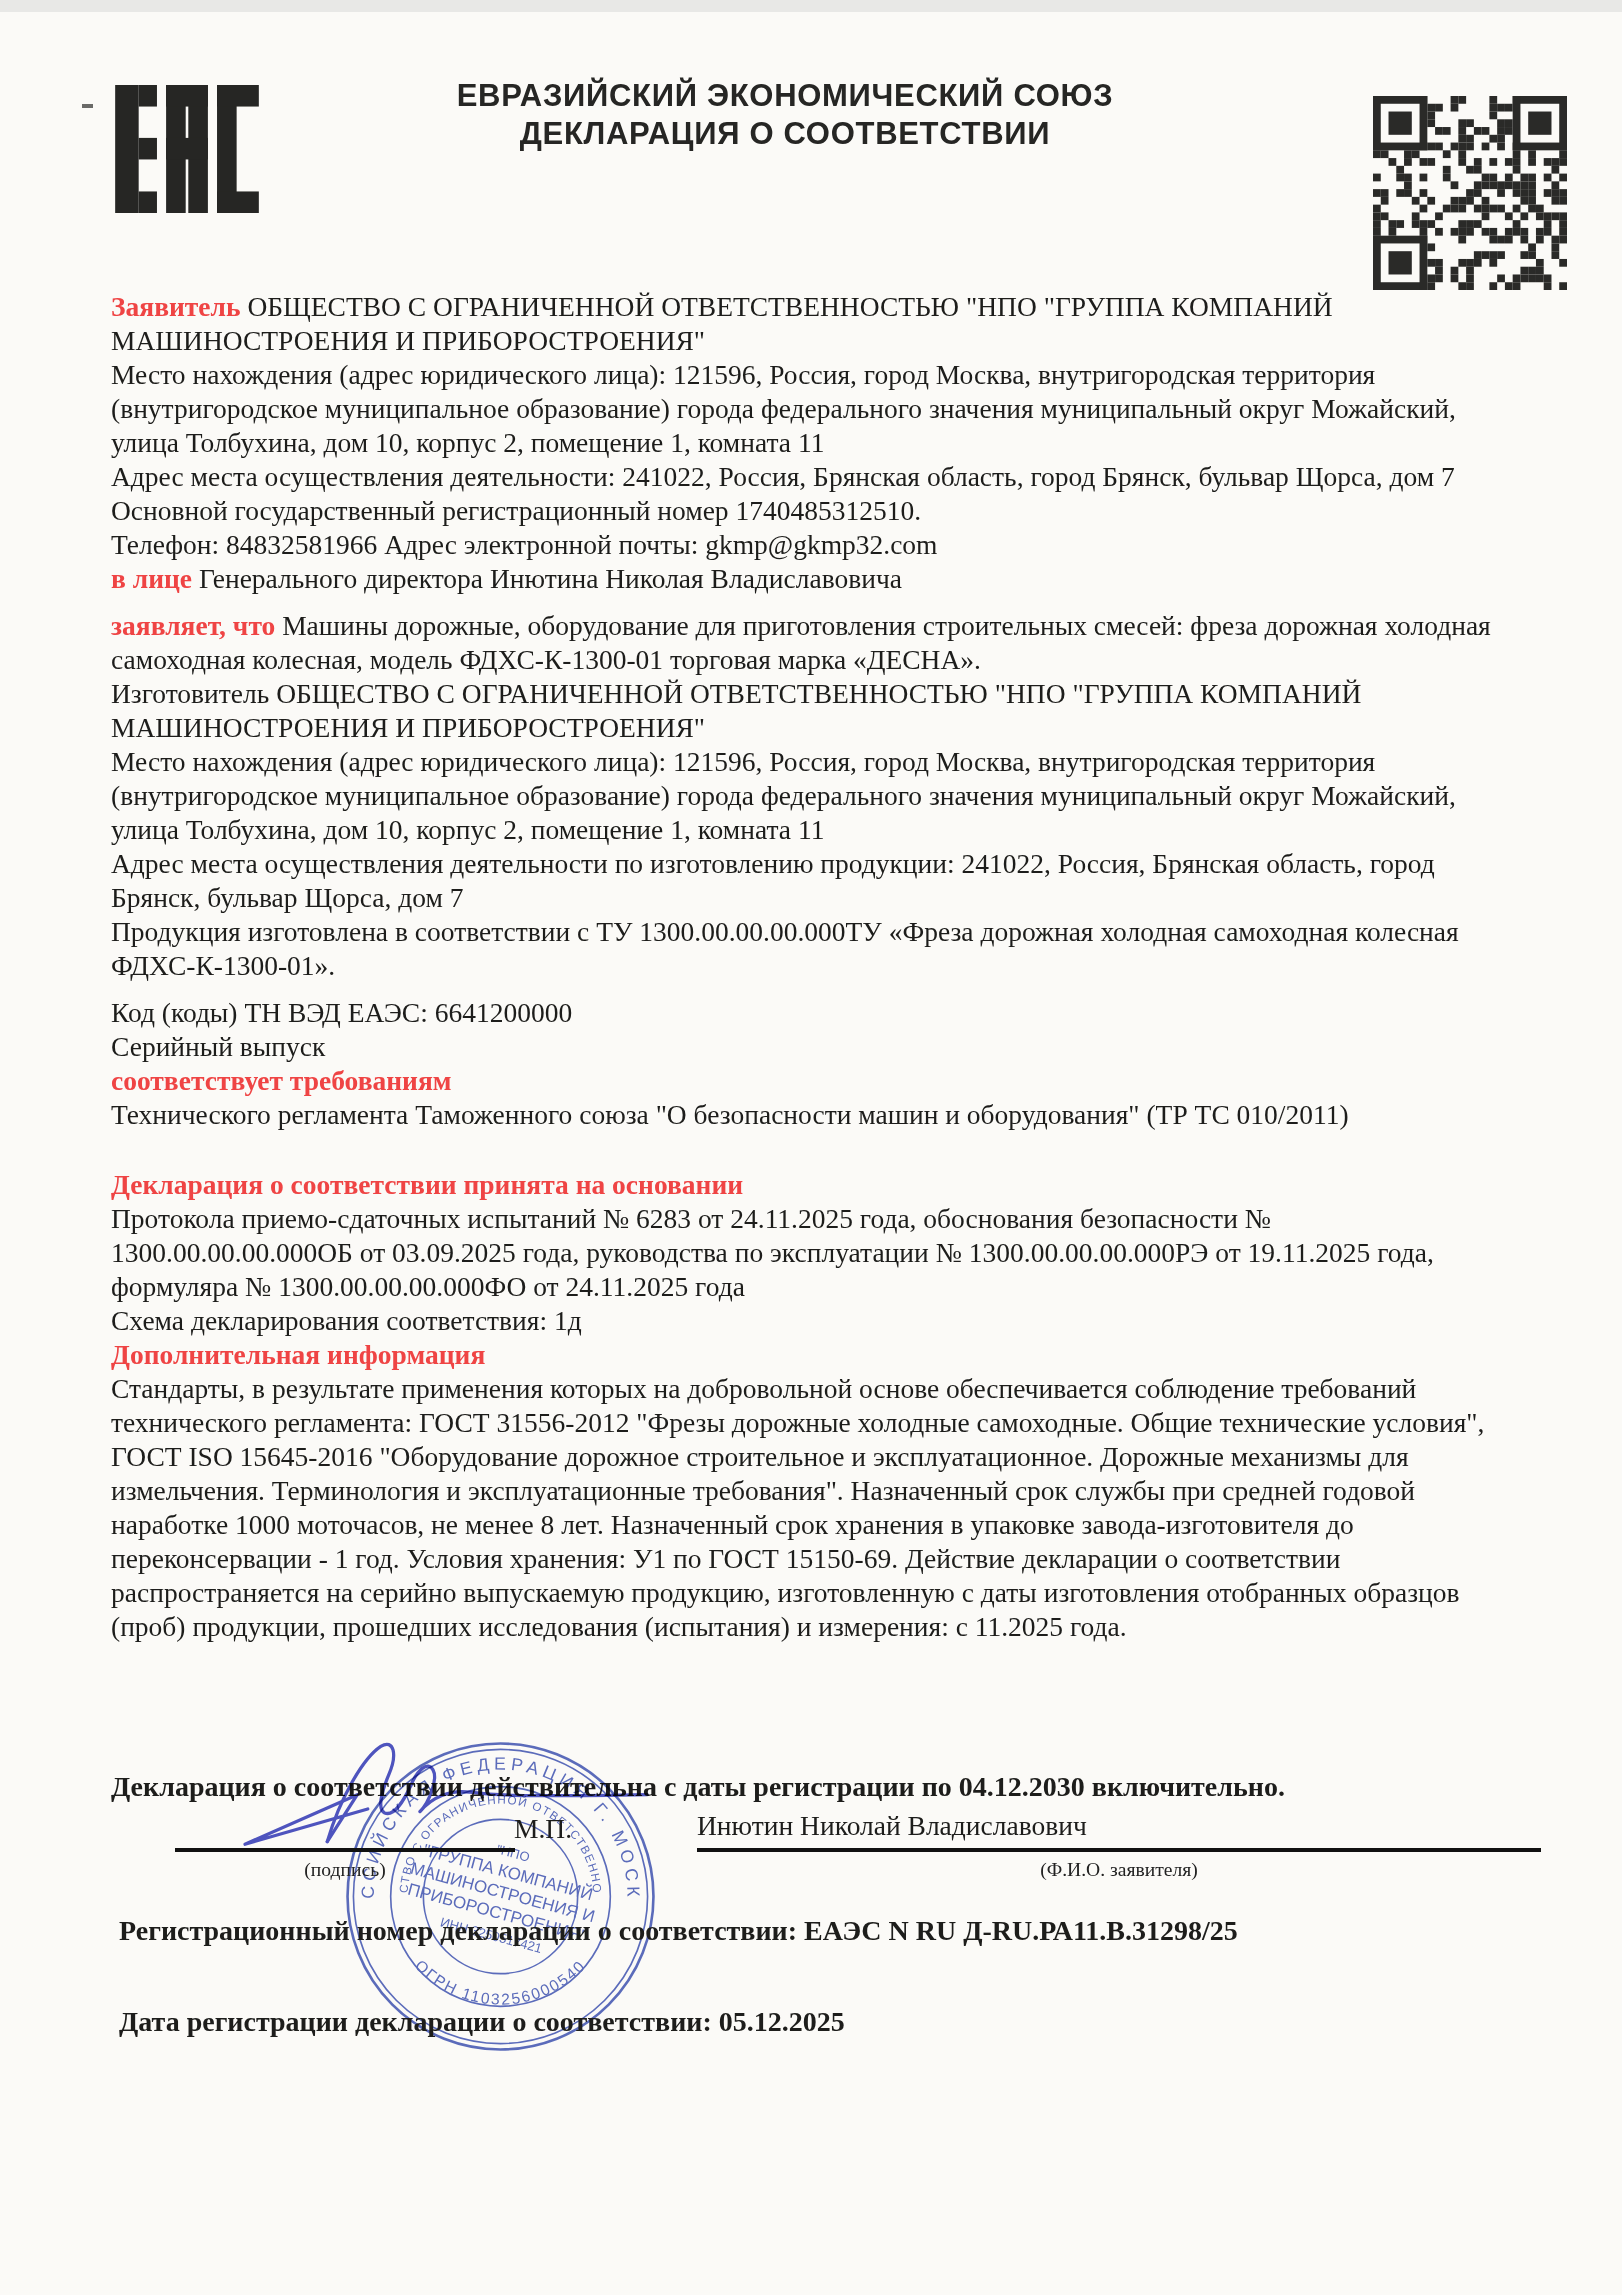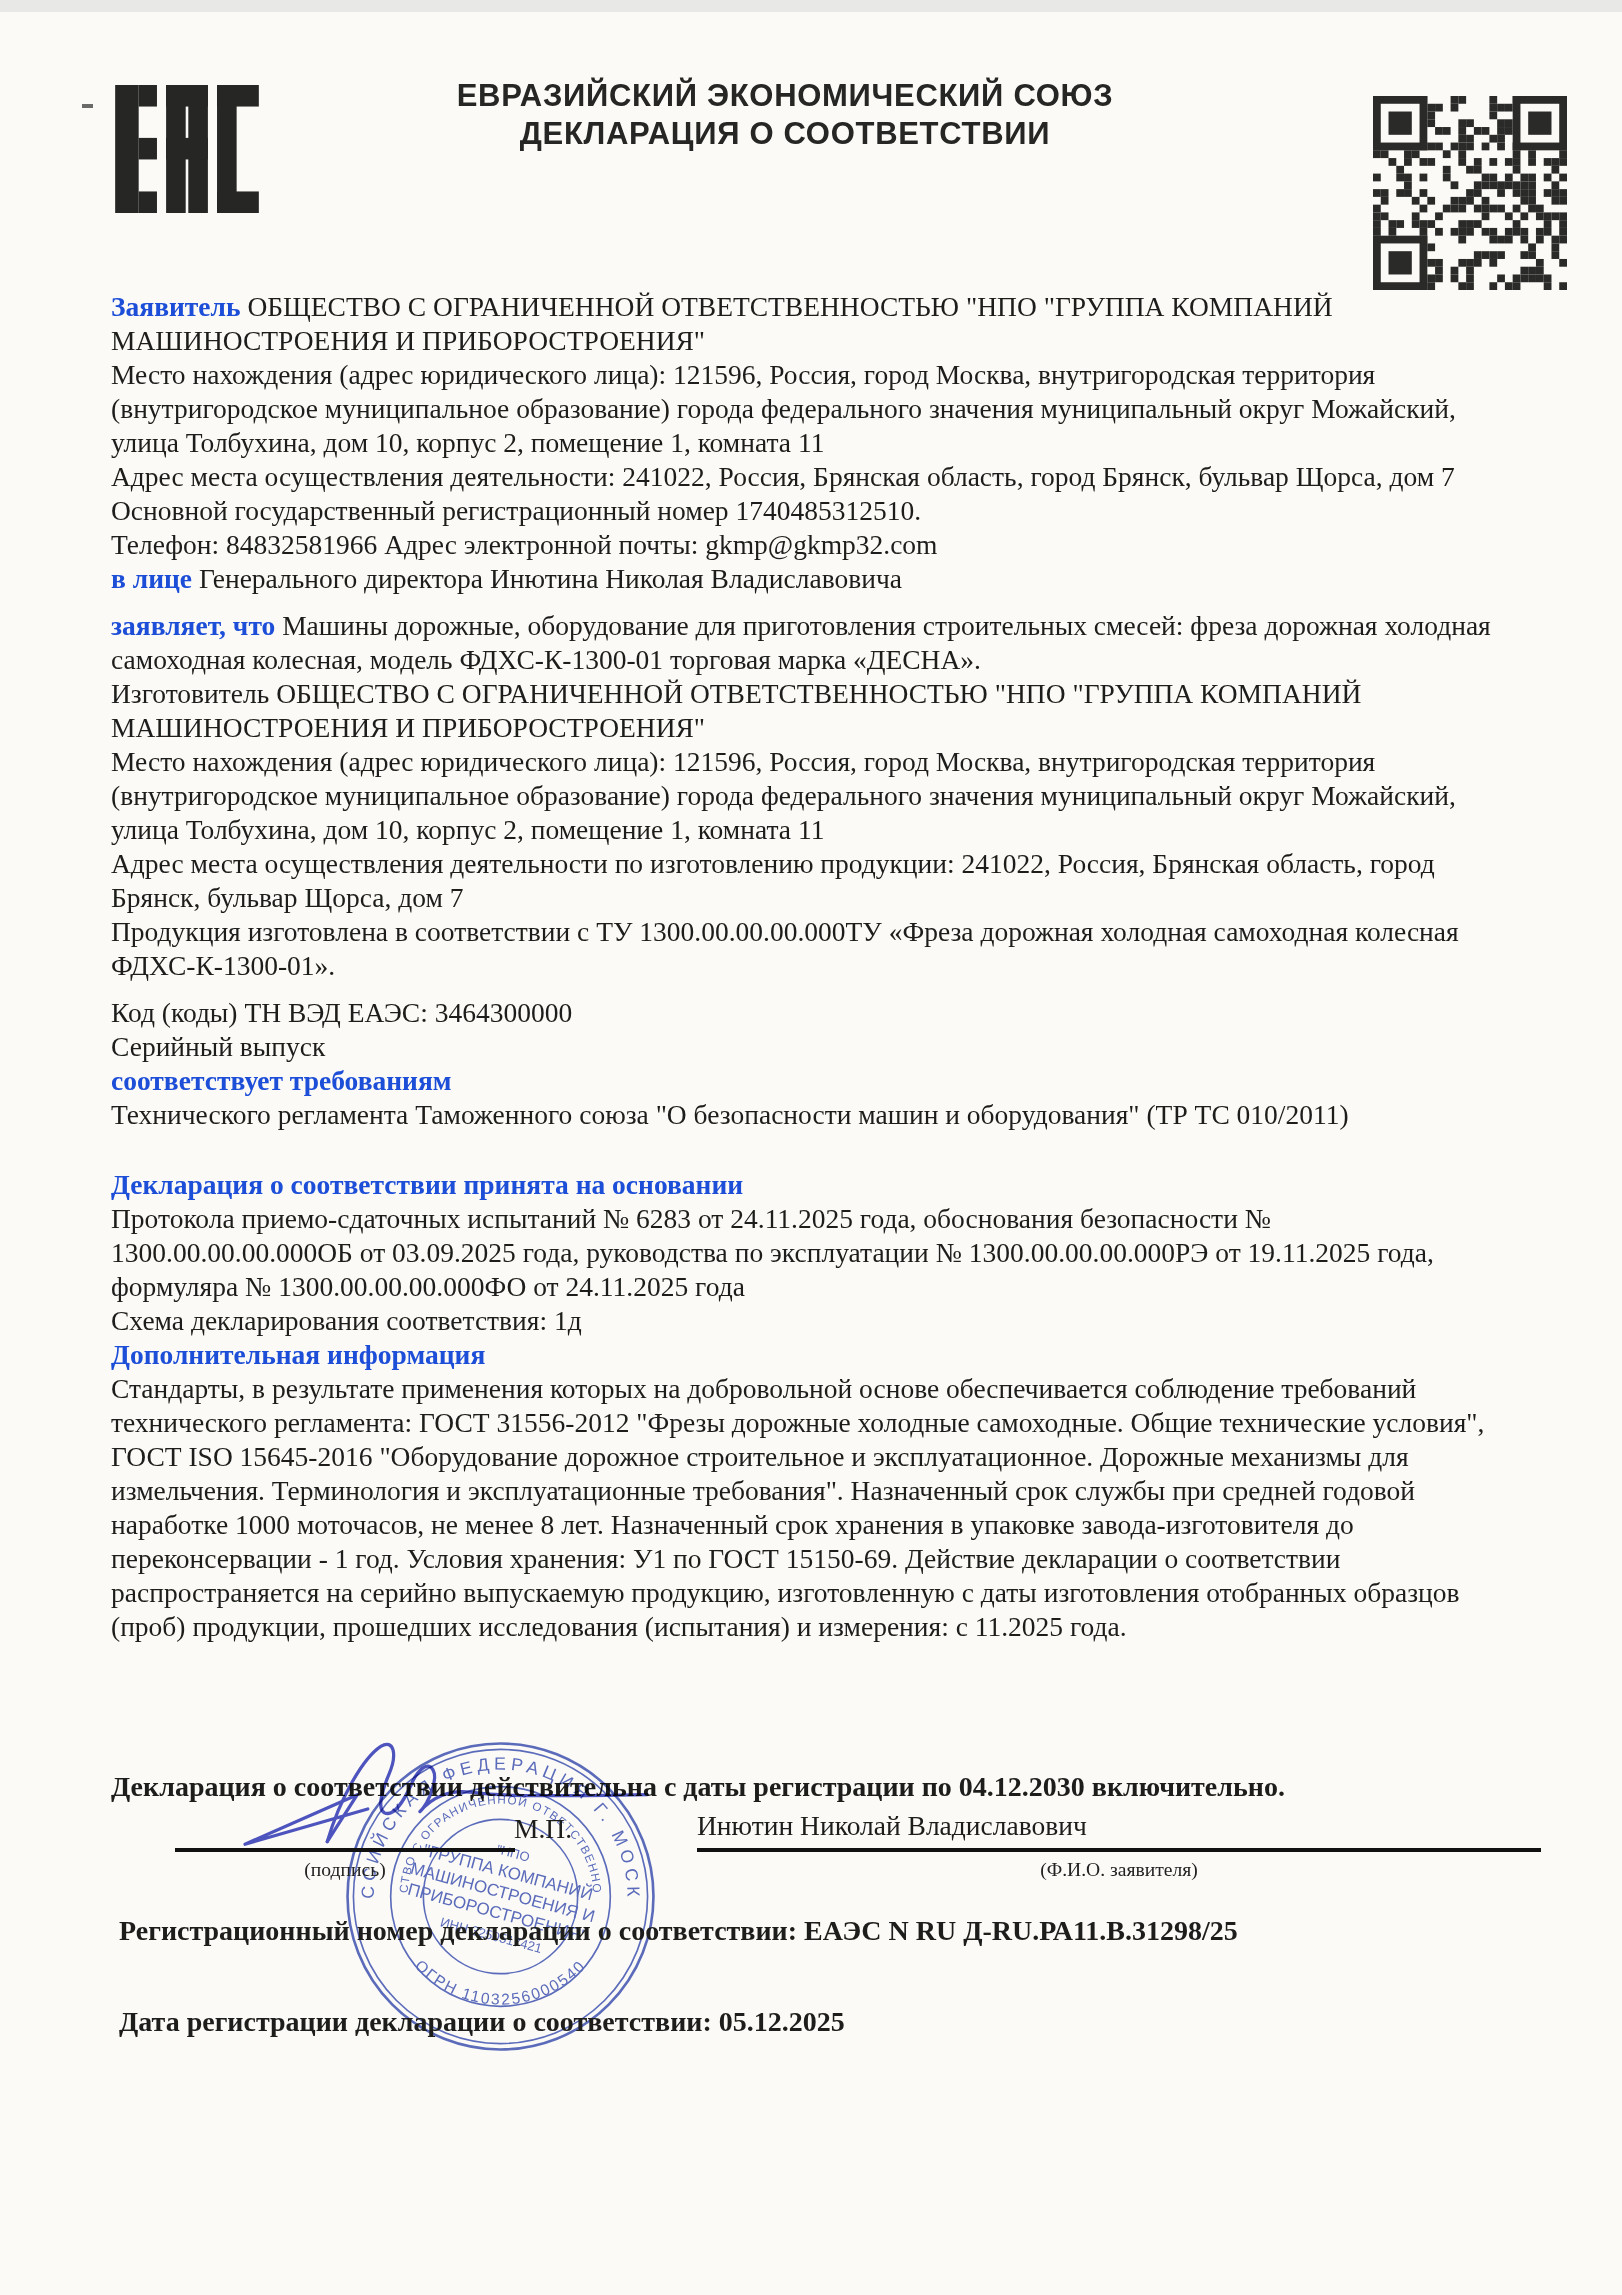--- a/index.html
+++ b/index.html
@@ -23,21 +23,21 @@
   }
   .qr{position:absolute;left:1373px;top:84px;width:194px;height:194px;}
   
   .body-text{
     position:absolute;left:111px;top:278px;width:1394px;
     font-size:27.5px;line-height:34px;
   }
   .body-text p{margin:0;}
   .sp-sm{margin-top:13px !important;}
   .sp-md{margin-top:36px !important;}
-  b{color:#1d4ed8;}
+  b{color:#ef4444;}
   
   .validity{
     position:absolute;left:111px;top:1759px;width:1394px;
     font-size:28px;font-weight:bold;
   }
   .mp{position:absolute;left:458px;top:1801px;width:170px;text-align:center;font-size:27.5px;}
   .applicant-name{position:absolute;left:697px;top:1798px;width:844px;text-align:left;font-size:27.5px;}
   .sig-line{position:absolute;top:1836px;height:0;border-top:4.6px solid #111;}
   .sig-line.left{left:175px;width:340px;}
   .sig-line.right{left:697px;width:844px;}
@@ -322,21 +322,21 @@
     <p><span>Место нахождения (адрес юридического лица): 121596, Россия, город Москва, внутригородская территория (внутригородское муниципальное образование) города федерального значения муниципальный округ Можайский, улица Толбухина, дом 10, корпус 2, помещение 1, комната 11</span></p>
     <p><span>Адрес места осуществления деятельности: 241022, Россия, Брянская область, город Брянск, бульвар Щорса, дом 7</span></p>
     <p><span>Основной государственный регистрационный номер 1740485312510.</span></p>
     <p><span>Телефон: 84832581966 Адрес электронной почты: gkmp@gkmp32.com</span></p>
     <p><b>в лице </b><span>Генерального директора Инютина Николая Владиславовича</span></p>
     <p class="sp-sm"><b>заявляет, что </b><span>Машины дорожные, оборудование для приготовления строительных смесей: фреза дорожная холодная самоходная колесная, модель ФДХС-К-1300-01 торговая марка «ДЕСНА».</span></p>
     <p><span>Изготовитель ОБЩЕСТВО С ОГРАНИЧЕННОЙ ОТВЕТСТВЕННОСТЬЮ "НПО "ГРУППА КОМПАНИЙ МАШИНОСТРОЕНИЯ И ПРИБОРОСТРОЕНИЯ"</span></p>
     <p><span>Место нахождения (адрес юридического лица): 121596, Россия, город Москва, внутригородская территория (внутригородское муниципальное образование) города федерального значения муниципальный округ Можайский, улица Толбухина, дом 10, корпус 2, помещение 1, комната 11</span></p>
     <p><span>Адрес места осуществления деятельности по изготовлению продукции: 241022, Россия, Брянская область, город Брянск, бульвар Щорса, дом 7</span></p>
     <p><span>Продукция изготовлена в соответствии с ТУ 1300.00.00.00.000ТУ «Фреза дорожная холодная самоходная колесная ФДХС-К-1300-01».</span></p>
-    <p class="sp-sm"><span>Код (коды) ТН ВЭД ЕАЭС: 3464300000</span></p>
+    <p class="sp-sm"><span>Код (коды) ТН ВЭД ЕАЭС: 6641200000</span></p>
     <p><span>Серийный выпуск</span></p>
     <p><b>соответствует требованиям</b></p>
     <p><span>Технического регламента Таможенного союза "О безопасности машин и оборудования" (ТР ТС 010/2011)</span></p>
     <p class="sp-md"><b>Декларация о соответствии принята на основании</b></p>
     <p><span>Протокола приемо-сдаточных испытаний № 6283 от 24.11.2025 года, обоснования безопасности № 1300.00.00.00.000ОБ от 03.09.2025 года, руководства по эксплуатации № 1300.00.00.00.000РЭ от 19.11.2025 года, формуляра № 1300.00.00.00.000ФО от 24.11.2025 года</span></p>
     <p><span>Схема декларирования соответствия: 1д</span></p>
     <p><b>Дополнительная информация</b></p>
     <p><span>Стандарты, в результате применения которых на добровольной основе обеспечивается соблюдение требований технического регламента: ГОСТ 31556-2012 "Фрезы дорожные холодные самоходные. Общие технические условия", ГОСТ ISO 15645-2016 "Оборудование дорожное строительное и эксплуатационное. Дорожные механизмы для измельчения. Терминология и эксплуатационные требования". Назначенный срок службы при средней годовой наработке 1000 моточасов, не менее 8 лет. Назначенный срок хранения в упаковке завода-изготовителя до переконсервации - 1 год. Условия хранения: У1 по ГОСТ 15150-69. Действие декларации о соответствии распространяется на серийно выпускаемую продукцию, изготовленную с даты изготовления отобранных образцов (проб) продукции, прошедших исследования (испытания) и измерения: с 11.2025 года.</span></p>
   </div>
 

